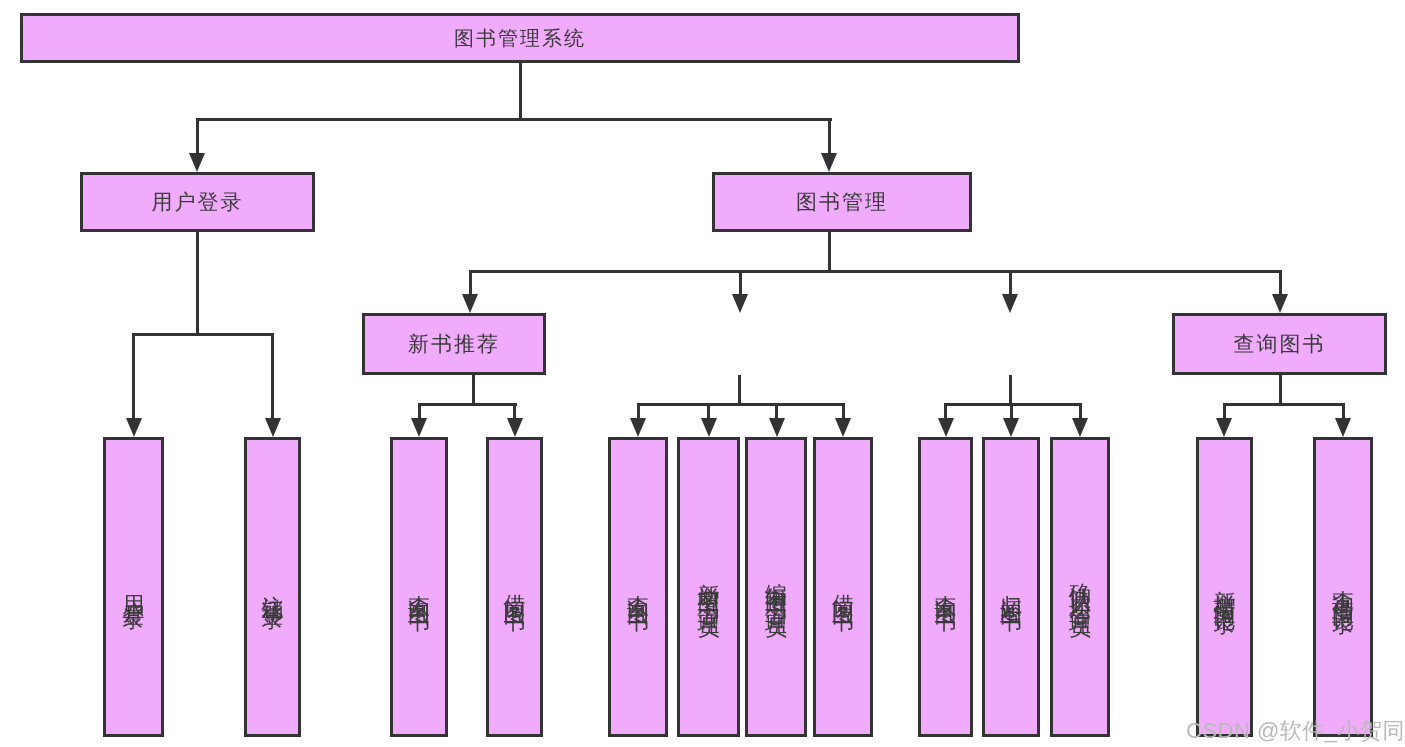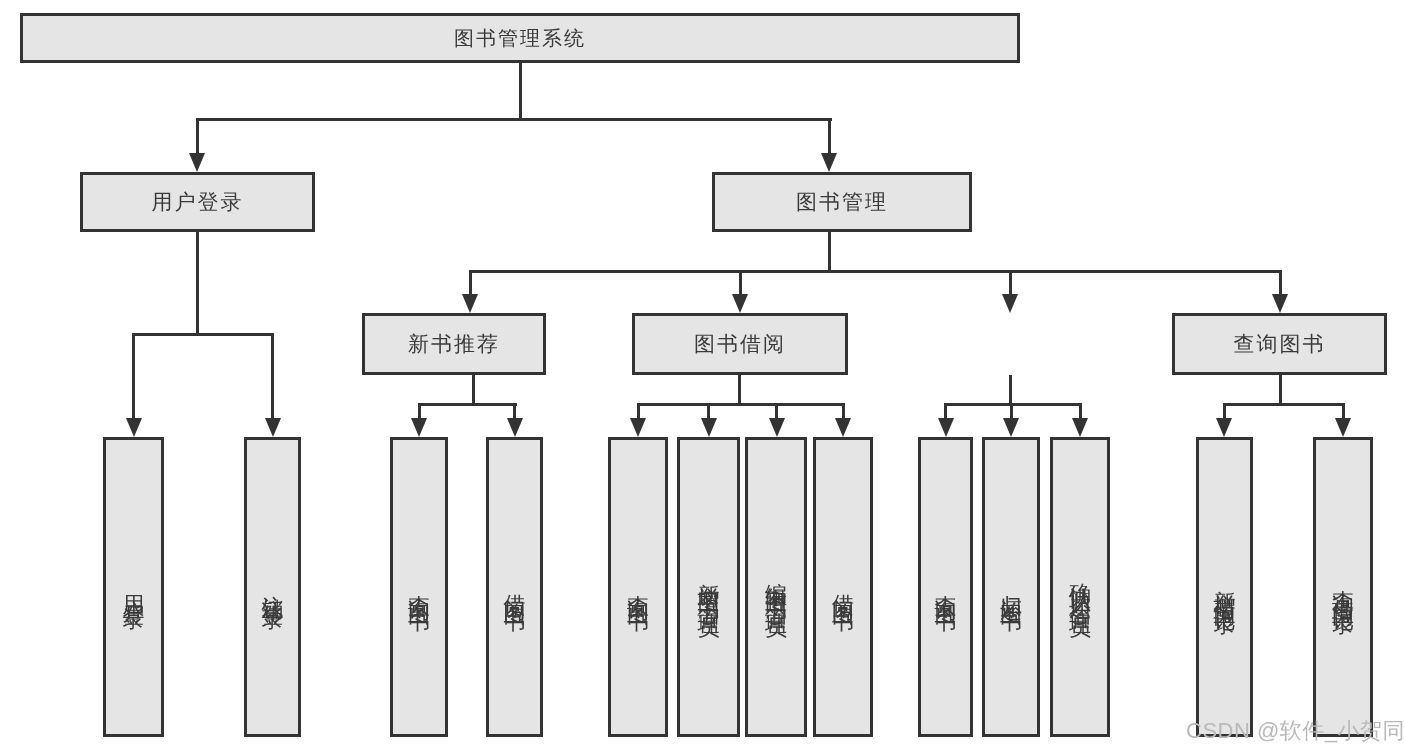--- a/index.html
+++ b/index.html
@@ -4,21 +4,21 @@
 <style>
   html,body{margin:0;padding:0;}
   body{
     width:1405px;height:747px;position:relative;overflow:hidden;
     background:#ffffff;
     font-family:"Liberation Sans","DejaVu Sans",sans-serif;
   }
   #stage{position:absolute;inset:0;}
   .box{
     position:absolute;box-sizing:border-box;
-    border:3px solid #333333;background:#e5e5e5;
+    border:3px solid #333333;background:#f0abfc;
     display:flex;align-items:center;justify-content:center;
     color:#3a3a3a;z-index:2;
   }
   .h-label{font-size:21px;letter-spacing:2px;white-space:nowrap;}
   .root{left:20px;top:13px;width:1000px;height:50px;}
   .root .h-label{font-size:20px;}
   .l2{top:172px;height:60px;}
   .l2-0{left:80px;width:235px;}
   .l2-1{left:712px;width:260px;}
   .l3{top:313px;height:62px;}
@@ -66,23 +66,20 @@
 
   <div class="box l2 l2-0">
     <span class="h-label">用户登录</span>
   </div>
   <div class="box l2 l2-1">
     <span class="h-label">图书管理</span>
   </div>
 
   <div class="box l3 l3-0">
     <span class="h-label">新书推荐</span>
-  </div>
-  <div class="box l3 l3-1">
-    <span class="h-label">图书借阅</span>
   </div>
   <div class="box l3 l3-3">
     <span class="h-label">查询图书</span>
   </div>
 
   <div class="box leaf lf0">
     <span class="v-label">用户登录</span>
   </div>
   <div class="box leaf lf1">
     <span class="v-label">注销登录</span>

